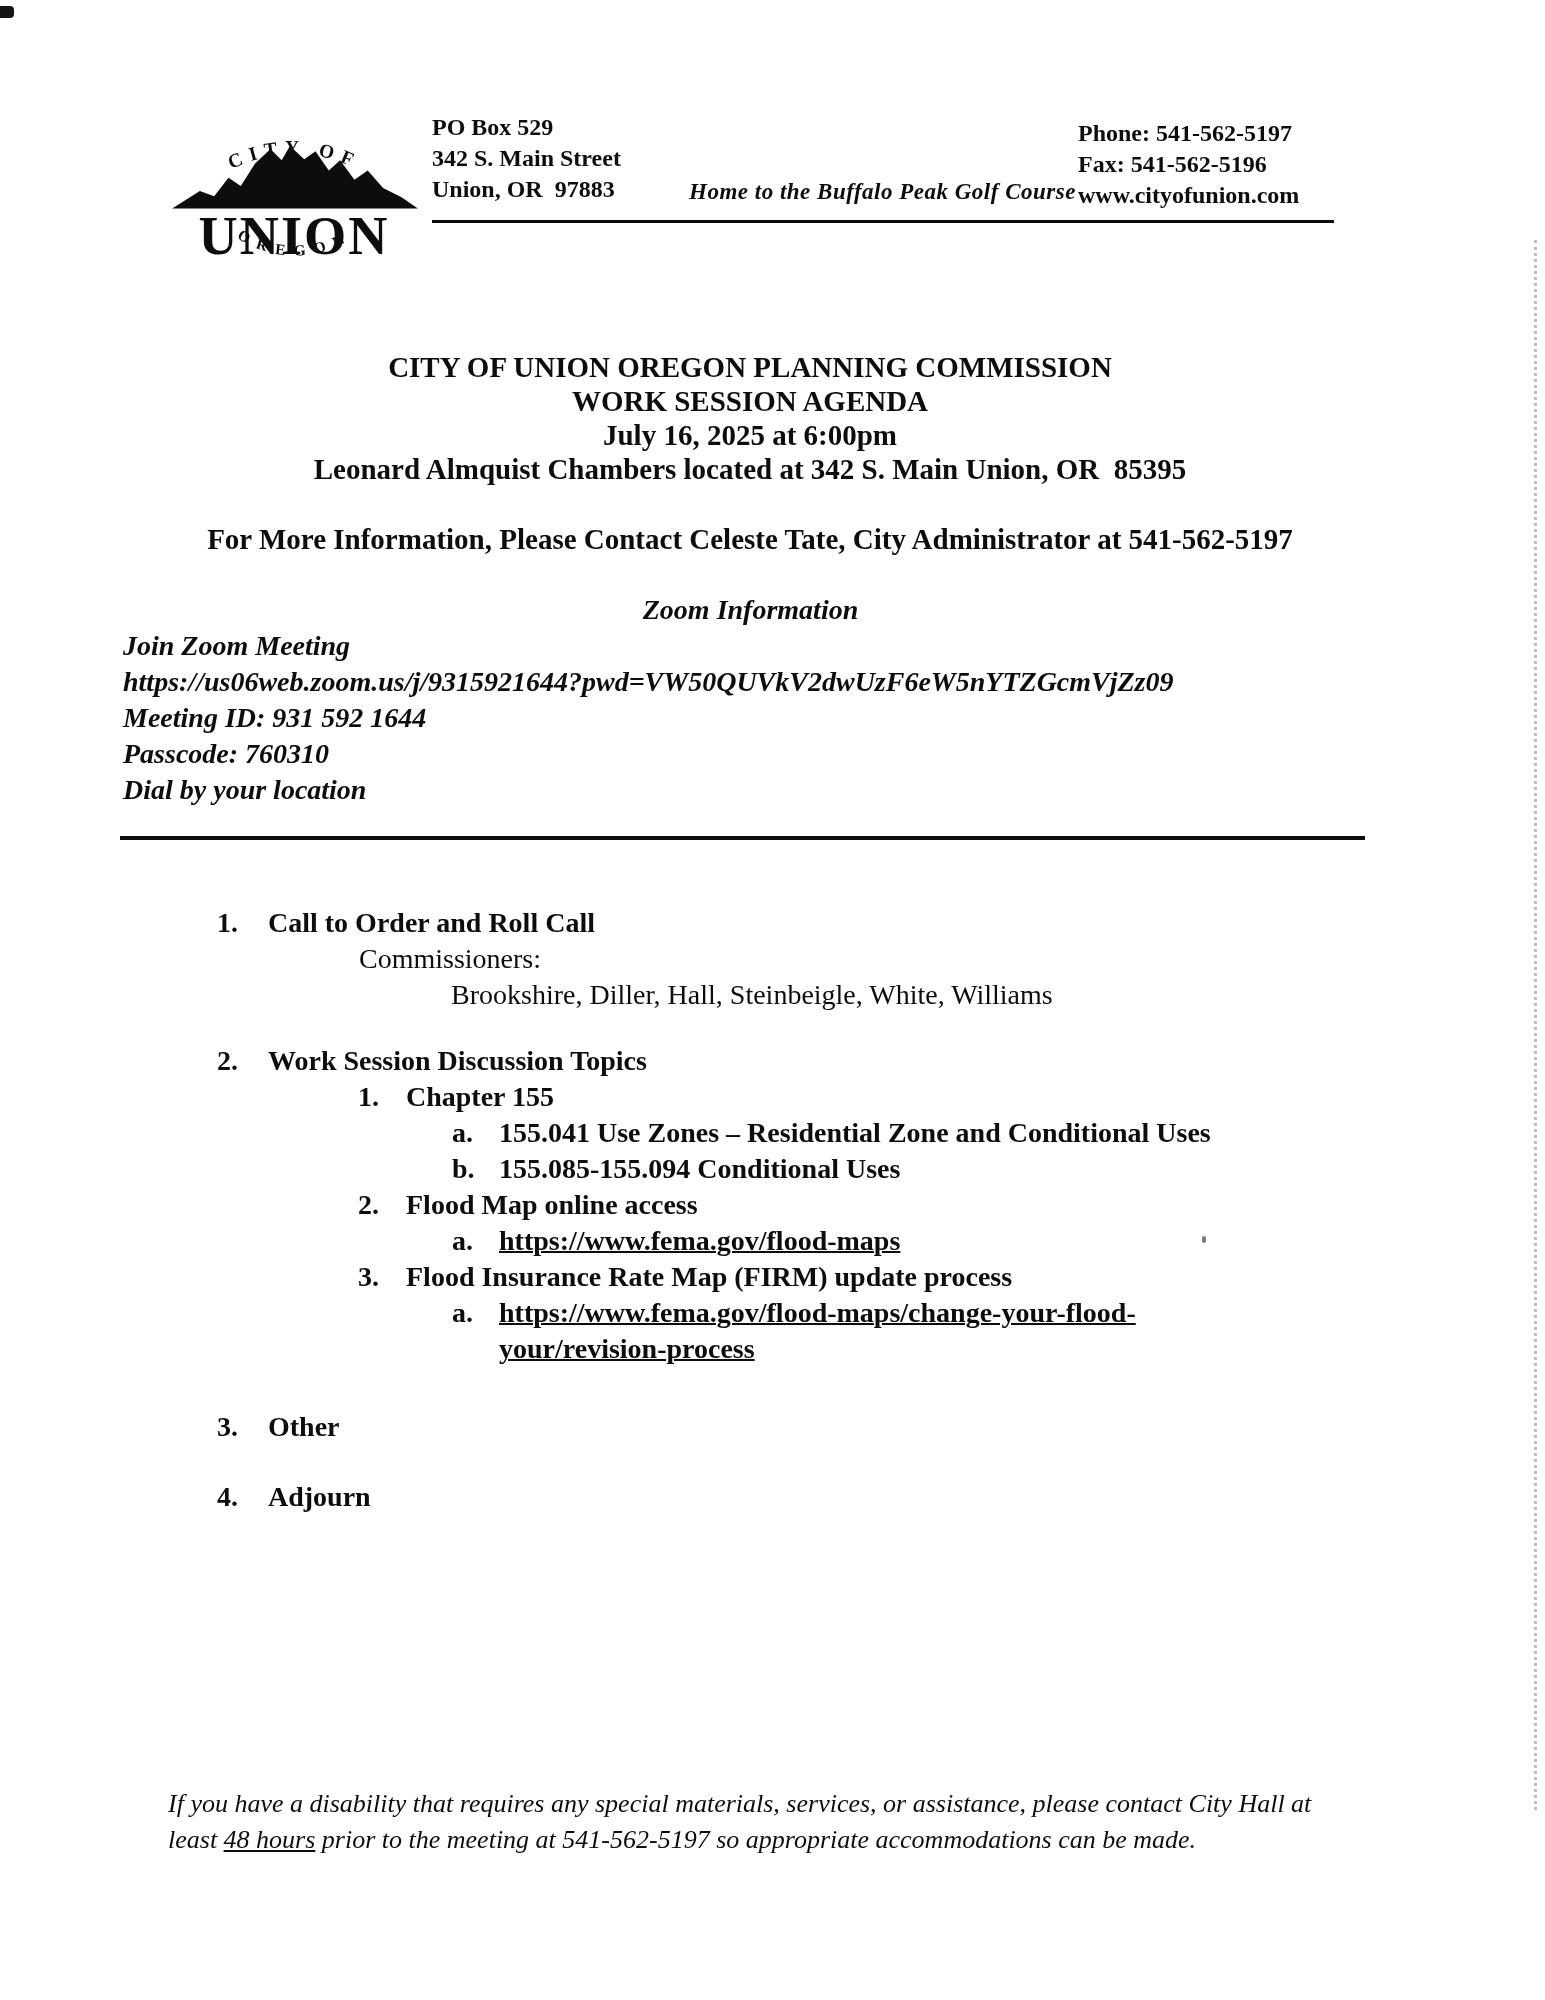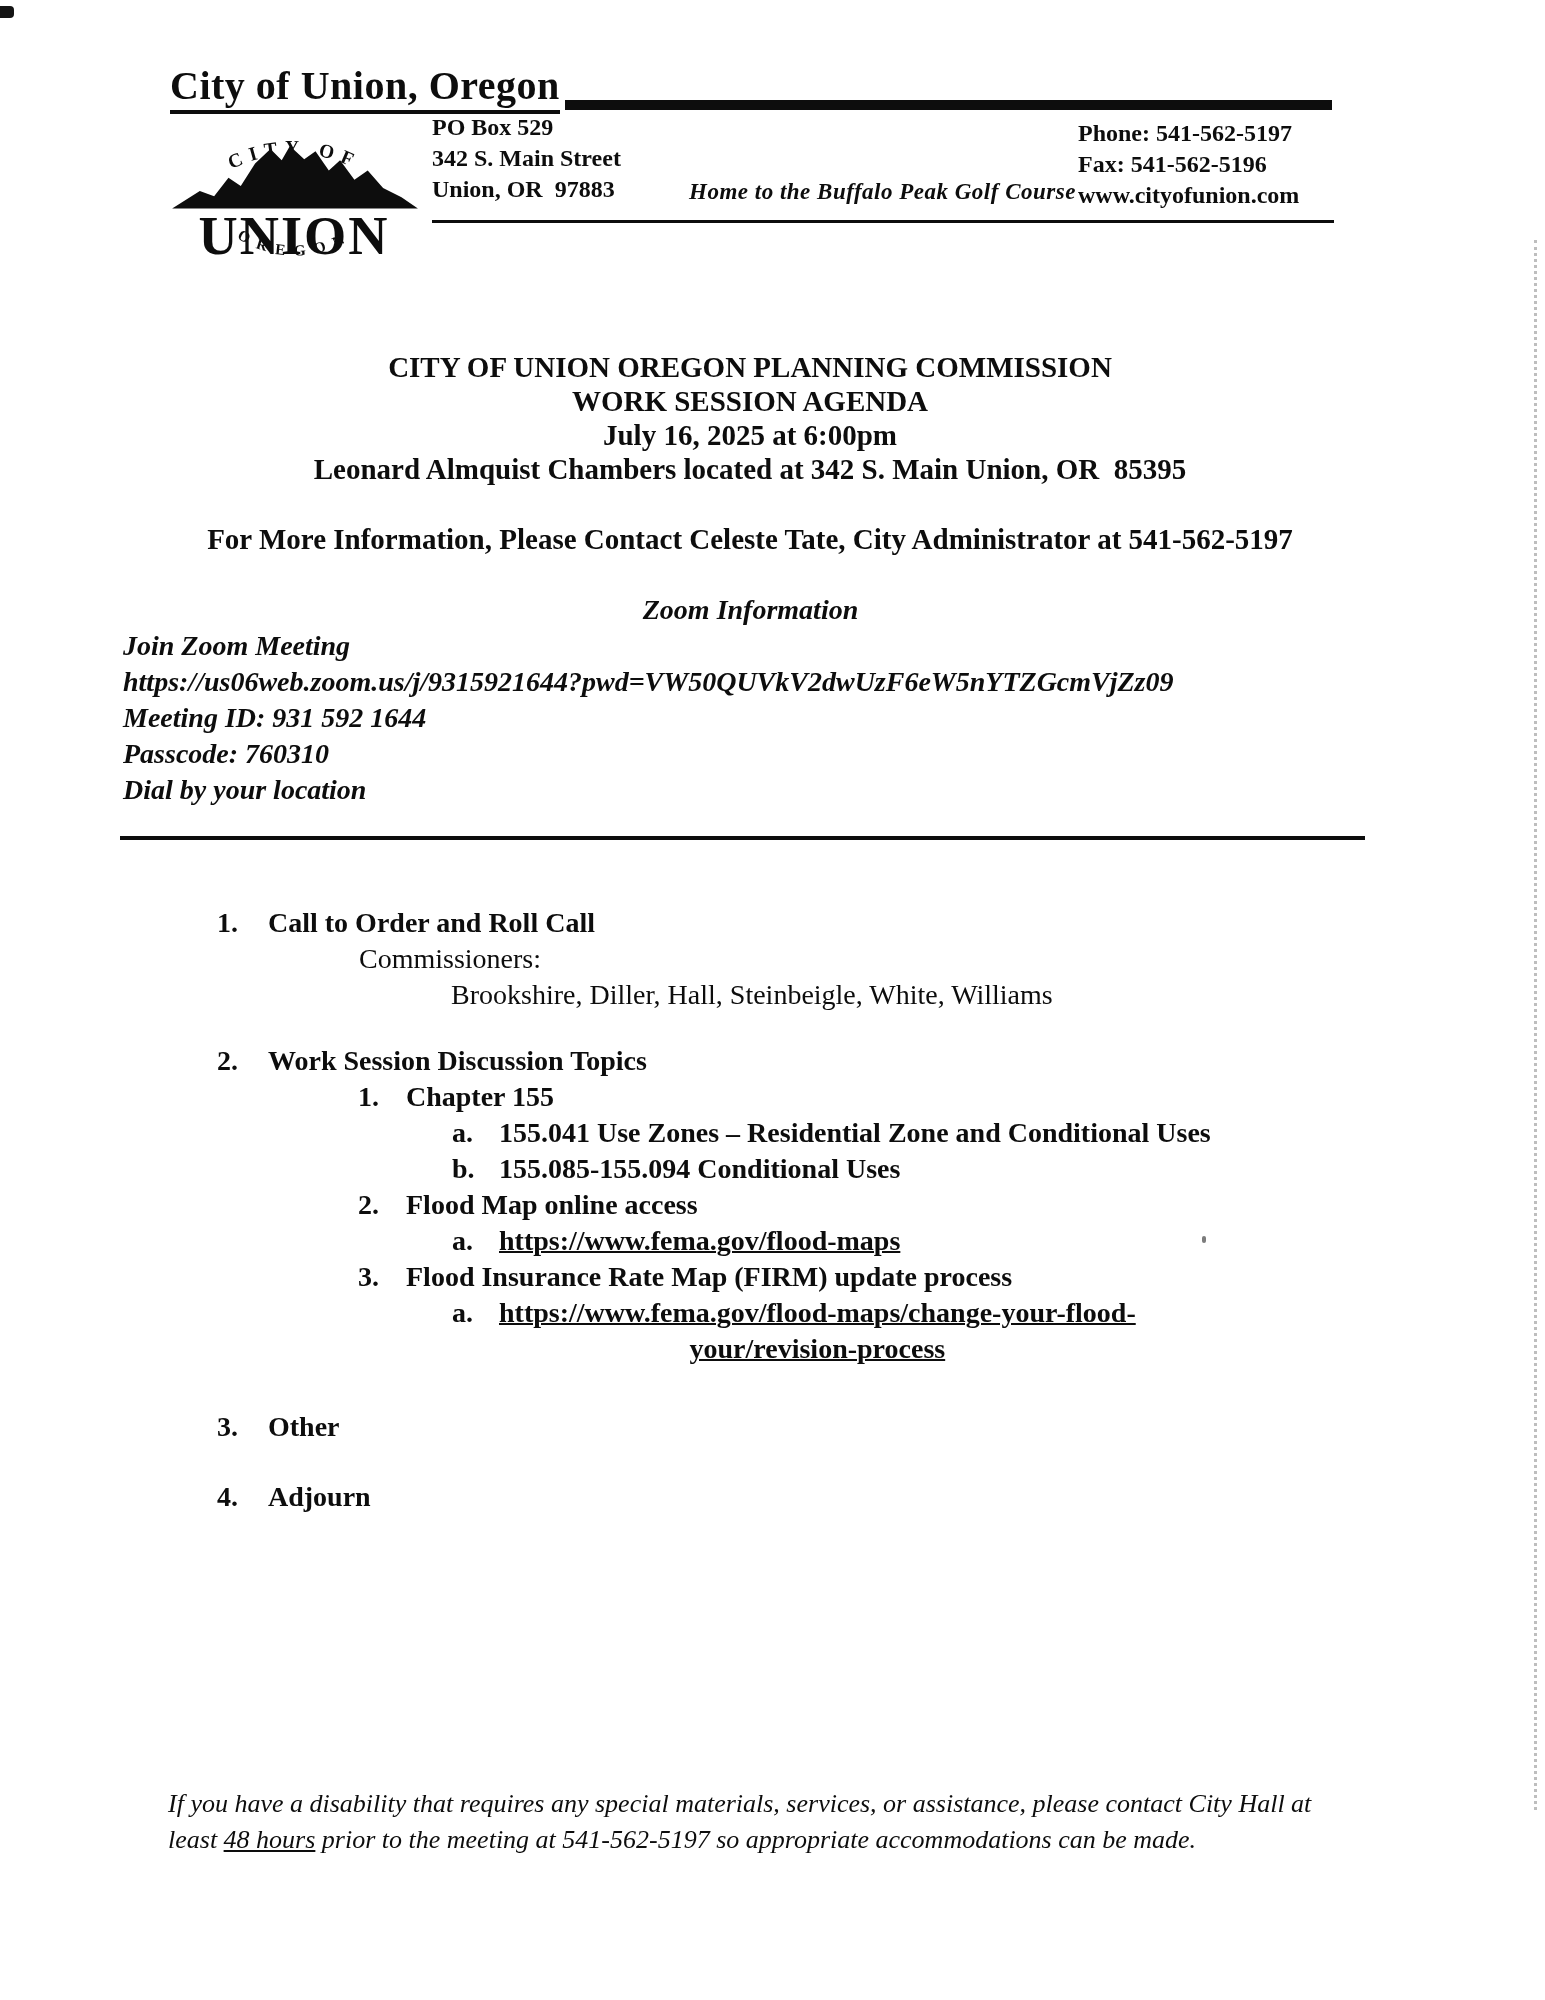--- a/index.html
+++ b/index.html
@@ -47,42 +47,38 @@
   .row{display:flex;}
   .row .num{flex:0 0 auto;}
   .row-l1{padding-left:97px;}   .row-l1 .num{width:51px;}
   .row-l2{padding-left:238px;}  .row-l2 .num{width:48px;}
   .row-l3{padding-left:332px;}  .row-l3 .num{width:47px;}
   .row-comm{padding-left:239px;font-weight:normal;}
   .row-names{padding-left:331px;font-weight:normal;}
   .gap-before-2{margin-top:30px;}
   .gap-before-other{margin-top:42px;}
   .gap-before-adjourn{margin-top:34px;}
-  .doc-link{color:#0d0d0d;text-decoration:underline;text-decoration-thickness:2px;text-align:center;}
+  .doc-link{color:#0d0d0d;text-decoration:underline;text-decoration-thickness:2px;}
 
   
   .footer{left:168px;top:1786px;width:1185px;font-size:26px;font-style:italic;line-height:36px;}
   .footer .u{text-decoration:underline;}
 
   
   .corner-speck{left:0;top:6px;width:14px;height:12px;background:#141414;border-radius:0 4px 4px 0;}
   .scan-dots{left:1534px;top:240px;height:1570px;width:0;border-left:3px dotted #8a8a8a;opacity:.55;}
   .speck-mid{left:1202px;top:1236px;width:4px;height:7px;background:#444;border-radius:2px;opacity:.7;}
 </style>
 </head>
 <body>
 
 <div class="page">
 
   <div class="abs corner-speck"></div>
 
-  <div class="abs masthead">
-    <span class="masthead-title">City of Union, Oregon</span>
-    <span class="masthead-bar"></span>
-  </div>
 
   <svg class="abs logo" viewBox="0 0 250 168" width="258" height="172" aria-hidden="true">
     <defs>
       <path id="arcTop" d="M 36,86 A 130,130 0 0 1 214,86" fill="none"></path>
       <path id="arcBottom" d="M 66,130 A 100,100 0 0 0 186,130" fill="none"></path>
     </defs>
     <text font-size="19" font-weight="bold" letter-spacing="7" fill="#0d0d0d" font-family="Liberation Serif, serif">
       <textPath href="#arcTop" startOffset="50%" text-anchor="middle">CITY OF</textPath>
     </text>
     <path fill="#0d0d0d" d="M6,104 L33,87 L47,92 L61,74 L73,82 L87,60 L102,46 L113,57 L121,43 L135,56 L146,48 L159,67 L170,57 L184,76 L197,67 L212,84 L230,93 L246,104 Z"></path>

